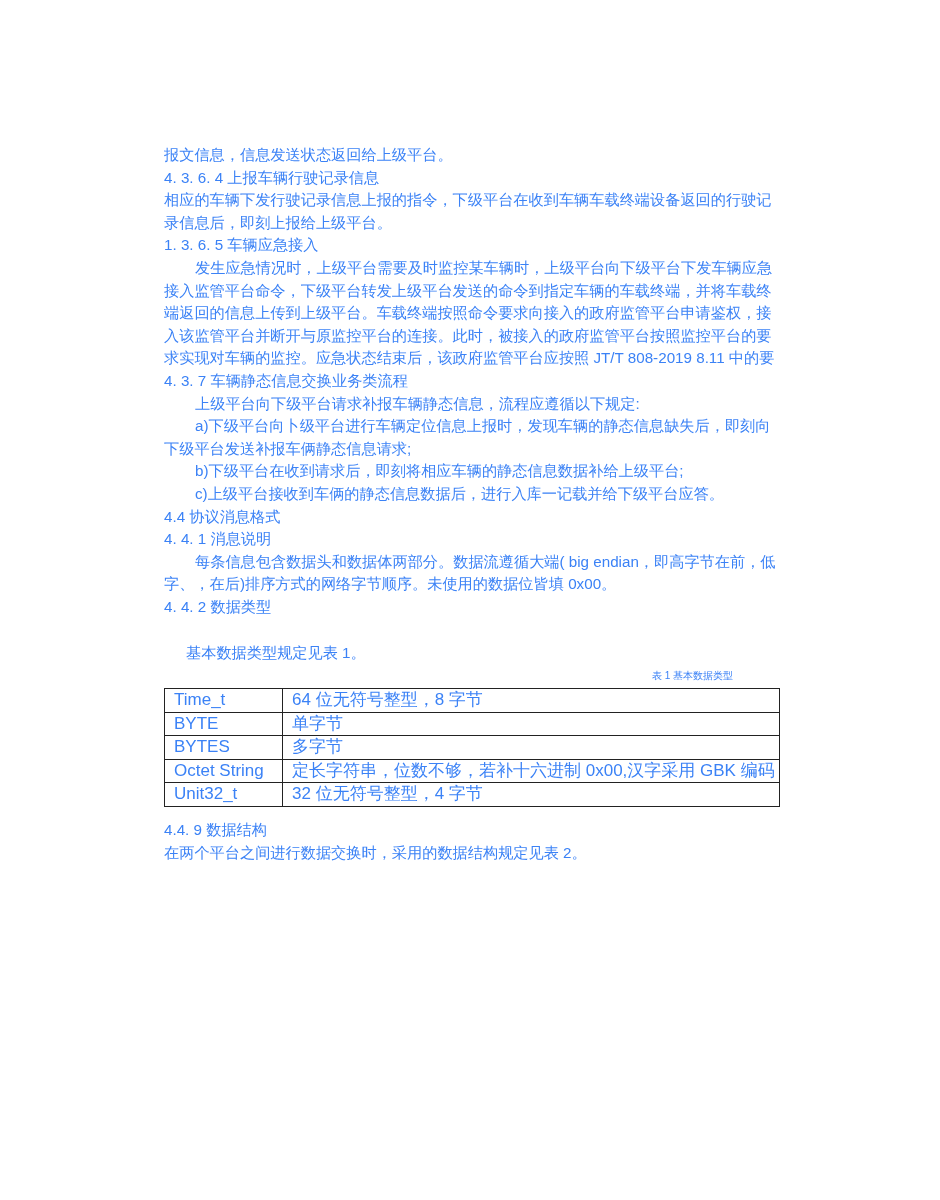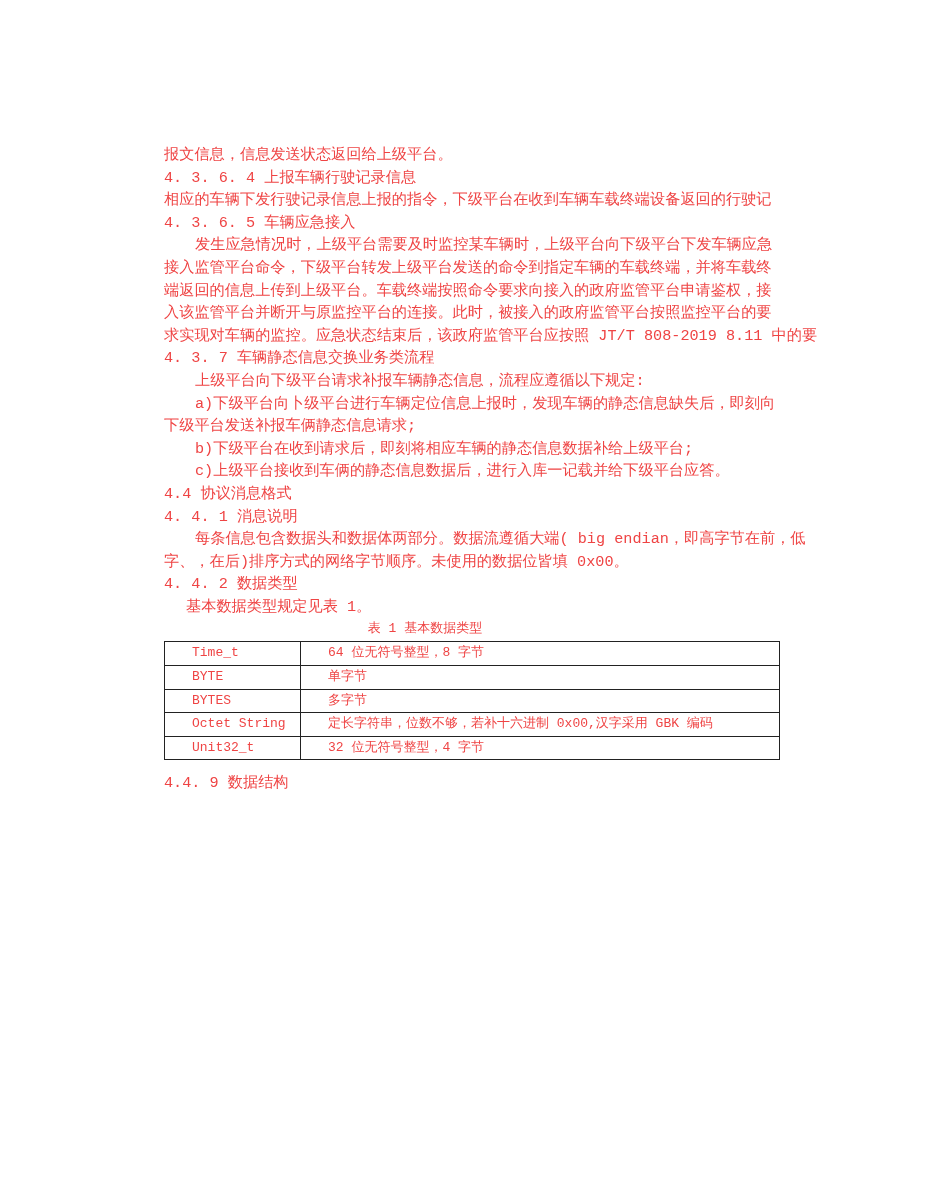--- a/index.html
+++ b/index.html
@@ -1,70 +1,71 @@
 <!DOCTYPE html>
 <html><head>
 <meta charset="utf-8">
 <style>
   html, body { margin: 0; padding: 0; background: #ffffff; }
   .page {
     position: relative;
     width: 940px;
     height: 1200px;
     background: #ffffff;
-    font-family: Liberation Mono, monospace;
-    color: #ef4444;
+    font-family: Liberation Sans, sans-serif;
+    color: #3b82f6;
     overflow: hidden;
   }
   .content {
     position: absolute;
     left: 164px;
     top: 144px;
     width: 616px;
     font-size: 15.2px;
     line-height: 22.6px;
   }
   .line { white-space: nowrap; }
   .ind { padding-left: 31px; }
-  .ind-sm { padding-left: 22px; }
+  .ind-sm { padding-left: 22px; margin-top: 24px; }
   .tbl-caption {
     width: 616px;
-    text-align: center;
-    font-size: 13px;
+    text-align: right;
+    font-size: 10px;
     line-height: 19px;
     margin: 1px 0 3px 0;
     transform: translateX(-47px);
     white-space: nowrap;
   }
   table.data-types {
     border-collapse: collapse;
     width: 616px;
     table-layout: fixed;
   }
   table.data-types td {
     border: 1.5px solid #222222;
     height: 22.2px;
-    padding: 0 4px 0 27px;
-    font-size: 13px;
+    padding: 0 4px 0 9px;
+    font-size: 17px;
     white-space: nowrap;
     overflow: hidden;
   }
   table.data-types td.c1 { width: 104px; }
   .after-block { margin-top: 12px; }
 </style>
 </head>
 <body>
 
 <div class="page">
   <div class="content">
 
     <div class="line">报文信息，信息发送状态返回给上级平台。</div>
     <div class="line">4. 3. 6. 4 上报车辆行驶记录信息</div>
     <div class="line">相应的车辆下发行驶记录信息上报的指令，下级平台在收到车辆车载终端设备返回的行驶记</div>
-    <div class="line">4. 3. 6. 5 车辆应急接入</div>
+    <div class="line">录信息后，即刻上报给上级平台。</div>
+    <div class="line">1. 3. 6. 5 车辆应急接入</div>
     <div class="line ind">发生应急情况时，上级平台需要及时监控某车辆时，上级平台向下级平台下发车辆应急</div>
     <div class="line">接入监管平台命令，下级平台转发上级平台发送的命令到指定车辆的车载终端，并将车载终</div>
     <div class="line">端返回的信息上传到上级平台。车载终端按照命令要求向接入的政府监管平台申请鉴权，接</div>
     <div class="line">入该监管平台并断开与原监控平台的连接。此时，被接入的政府监管平台按照监控平台的要</div>
     <div class="line">求实现对车辆的监控。应急状态结束后，该政府监管平台应按照 JT/T 808-2019 8.11 中的要</div>
     <div class="line">4. 3. 7 车辆静态信息交换业务类流程</div>
     <div class="line ind">上级平台向下级平台请求补报车辆静态信息，流程应遵循以下规定:</div>
     <div class="line ind">a)下级平台向卜级平台进行车辆定位信息上报时，发现车辆的静态信息缺失后，即刻向</div>
     <div class="line">下级平台发送补报车俩静态信息请求;</div>
     <div class="line ind">b)下级平台在收到请求后，即刻将相应车辆的静态信息数据补给上级平台;</div>
@@ -98,16 +99,17 @@
         </tr>
         <tr>
           <td class="c1">Unit32_t</td>
           <td>32 位无符号整型，4 字节</td>
         </tr>
       </tbody>
     </table>
 
     <div class="after-block">
       <div class="line">4.4. 9 数据结构</div>
+      <div class="line">在两个平台之间进行数据交换时，采用的数据结构规定见表 2。</div>
     </div>
 
   </div>
 </div>
 
 </body></html>

